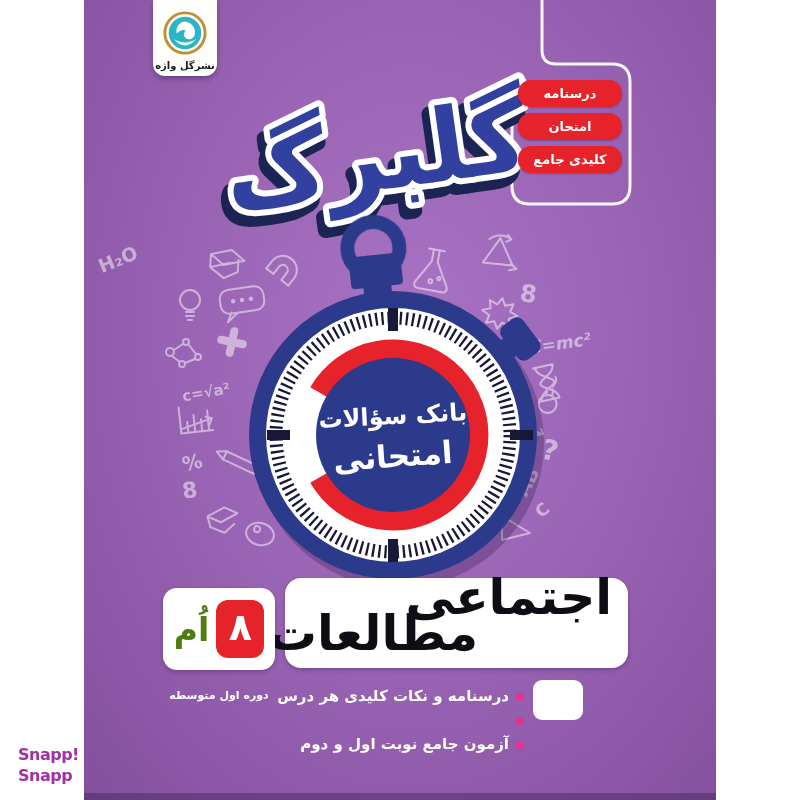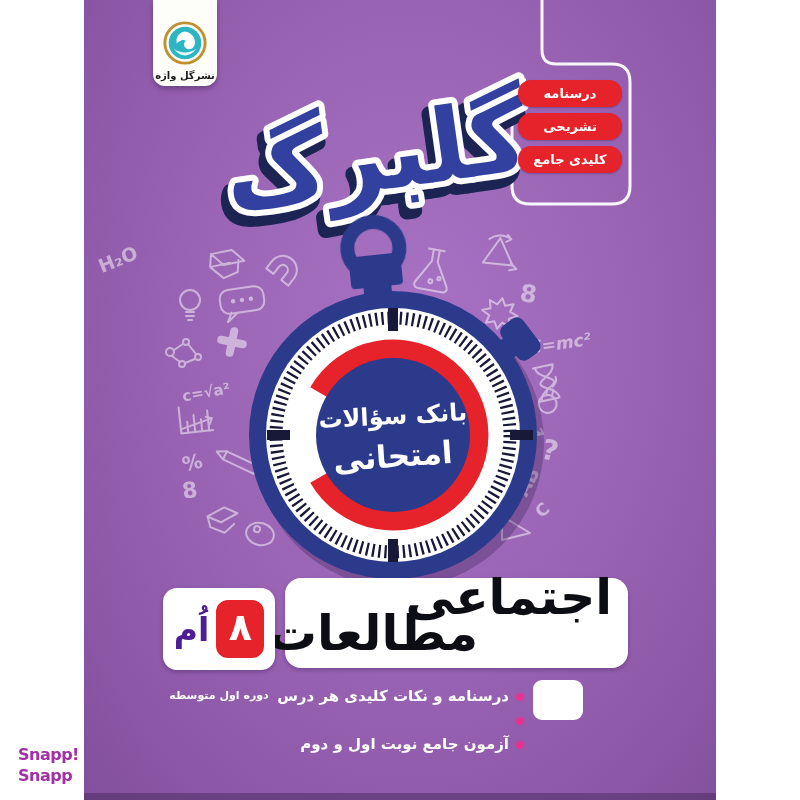--- a/index.html
+++ b/index.html
@@ -12,21 +12,21 @@
   .cover{
     position:absolute;left:84px;top:0;width:632px;height:800px;
     background:radial-gradient(ellipse at 52% 42%, #a873c4 0%, #9a64b4 48%, #8d58a8 78%, #82509c 100%);
   }
   .bottom-edge{
     position:absolute;left:0;bottom:0;width:100%;height:7px;
     background:rgba(52,28,74,.38);
   }
   
   .pub-tab{
-    position:absolute;left:69px;top:0;width:64px;height:86px;
+    position:absolute;left:69px;top:0;width:64px;height:76px;
     background:#fdfdfa;border-radius:0 0 12px 12px;
     box-shadow:0 3px 5px rgba(40,20,60,.35);
     display:flex;flex-direction:column;align-items:center;justify-content:flex-end;
     padding-bottom:5px;box-sizing:border-box;
   }
   .pub-logo{width:46px;height:46px;margin-bottom:4px;}
   .pub-name{font-size:10px;font-weight:bold;color:#1c1c1c;white-space:nowrap;direction:rtl;}
   
   .badges{
     position:absolute;left:434px;top:80px;width:104px;
@@ -51,21 +51,21 @@
   .grade-box{
     position:absolute;left:79px;top:588px;width:112px;height:82px;
     background:#fff;border-radius:14px;box-shadow:0 2px 4px rgba(40,20,60,.3);
     display:flex;align-items:center;justify-content:center;gap:7px;direction:rtl;
   }
   .grade-num{
     width:48px;height:58px;background:#e6222b;border-radius:12px;
     color:#fff;font-size:38px;font-weight:bold;line-height:1;
     display:flex;align-items:center;justify-content:center;padding-bottom:5px;box-sizing:border-box;
   }
-  .grade-ord{font-size:33px;font-weight:bold;color:#4c1d95;}
+  .grade-ord{font-size:33px;font-weight:bold;color:#4d7c0f;}
   .stage{
     position:absolute;left:40px;top:689px;width:190px;text-align:center;
     color:#fff;font-size:11px;font-weight:bold;direction:rtl;white-space:nowrap;
   }
   
   .features{position:absolute;right:192px;top:684px;margin:0;padding:0;list-style:none;}
   .features li{
     direction:rtl;color:#fff;font-size:15px;font-weight:bold;
     line-height:24px;white-space:nowrap;
   }
@@ -205,21 +205,21 @@
       <circle cx="24" cy="24" r="21" fill="#ffffff" stroke="#c09030" stroke-width="3"></circle>
       <circle cx="24" cy="24" r="17" fill="#2cb5c3"></circle>
       <path d="M24 12 c-7 1 -10 7 -8.5 12.5 c3 -3.5 6.5 -4.5 9.5 -3 c-2.5 2 -2.5 5.5 -0.5 7.5 c2.5 2.5 7 2 9 -1.5 c3 -6 -1 -14 -9.5 -15.5 z" fill="#ffffff"></path>
       <path d="M12 30 q12 8 24 0 q-12 14 -24 0 z" fill="#ffffff" opacity="0.9"></path>
     </svg>
     <div class="pub-name">نشرگل واژه</div>
   </div>
 
   <div class="badges">
     <div class="badge">درسنامه</div>
-    <div class="badge">تشریحی</div>
+    <div class="badge">امتحان</div>
     <div class="badge">کلیدی جامع</div>
   </div>
 
   <div class="subject-box">
     <span class="subj-top">اجتماعی</span>
     <span class="subj-bottom">مطالعات</span>
   </div>
 
   <div class="grade-box">
     <span class="grade-num">۸</span>

